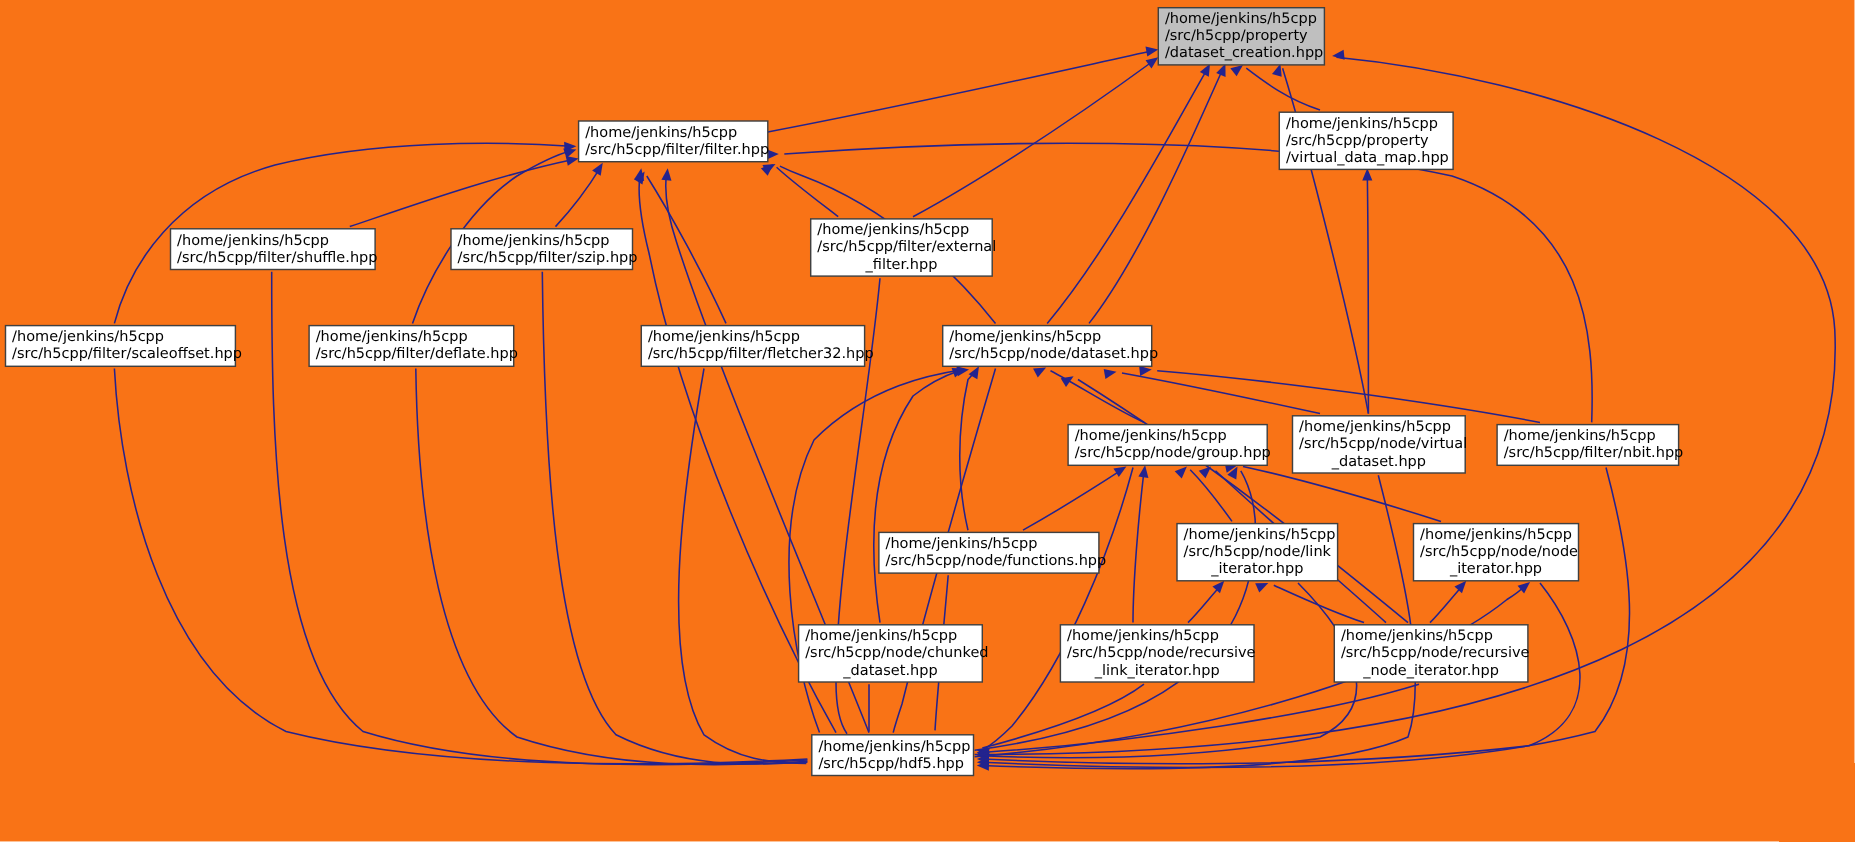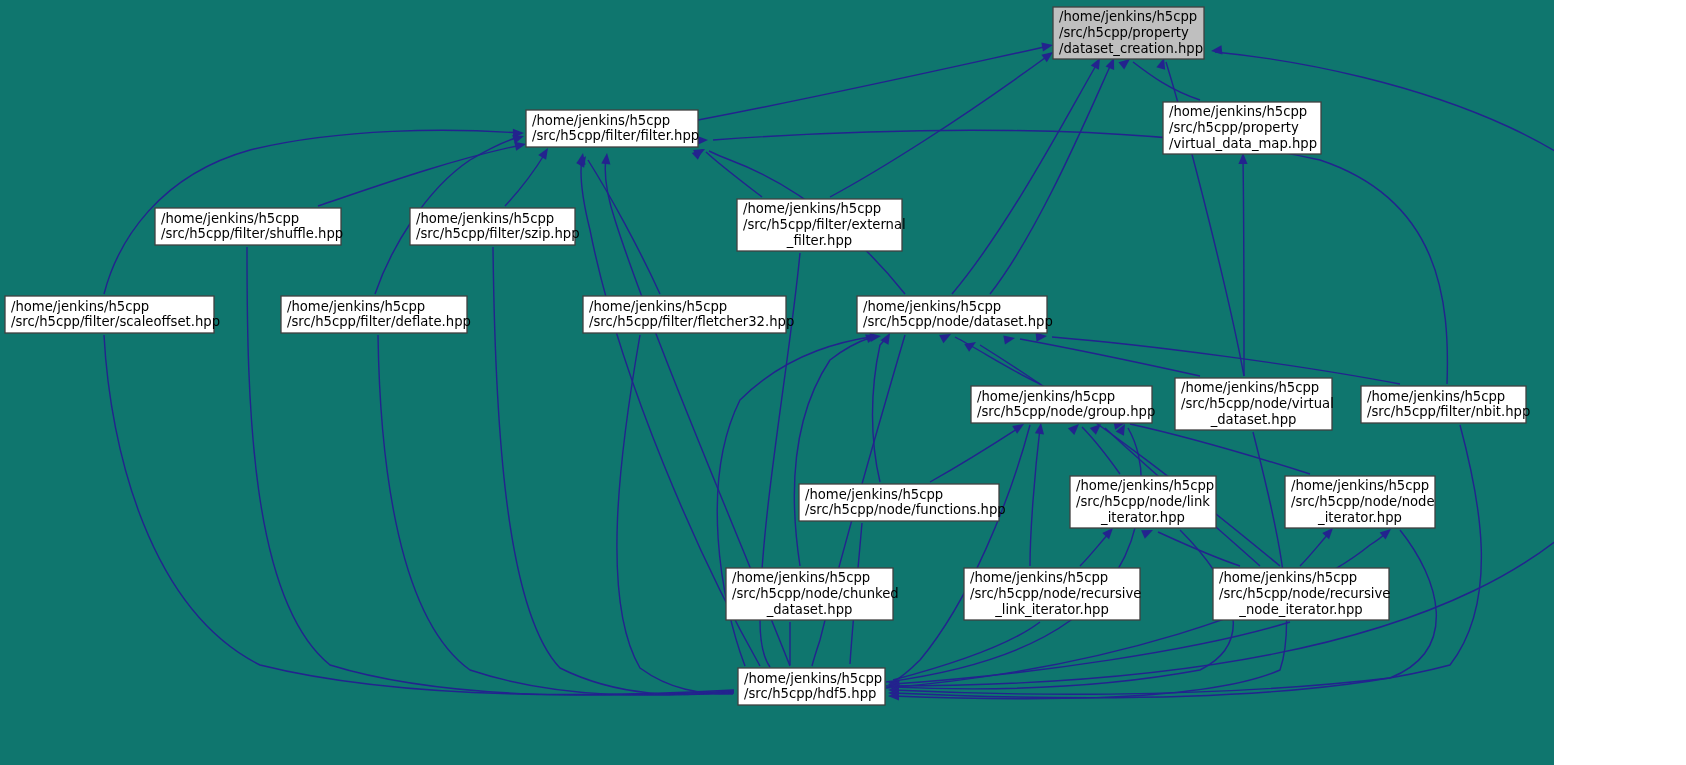--- a/index.html
+++ b/index.html
@@ -1,17 +1,17 @@
 <!DOCTYPE html>
 <html><head>
 <meta charset="utf-8">
 <style>
   html,body{margin:0;padding:0;background:#ffffff;}
   body{font-family:"DejaVu Sans","Liberation Sans",sans-serif;}
-  #graph-root{position:relative;width:1554px;height:765px;overflow:hidden;background:#0f766e;}
+  #graph-root{position:relative;width:1686px;height:765px;overflow:hidden;background:#f97316;}
   svg#graph-svg{position:absolute;left:0;top:0;width:1686px;height:765px;}
   .edge{fill:none;stroke:#23238e;stroke-width:1.4px;}
   .arrowhead{fill:#23238e;stroke:none;}
   .node-box{fill:#ffffff;stroke:#404040;stroke-width:1.3px;}
   .node-box.root{fill:#bfbfbf;stroke:#404040;}
   .node-label{font-family:"DejaVu Sans","Liberation Sans",sans-serif;font-size:13.2px;fill:#000000;dominant-baseline:middle;}
   .node-label.center{text-anchor:middle;}
   .node-label.start{text-anchor:start;}
 </style>
 </head>

